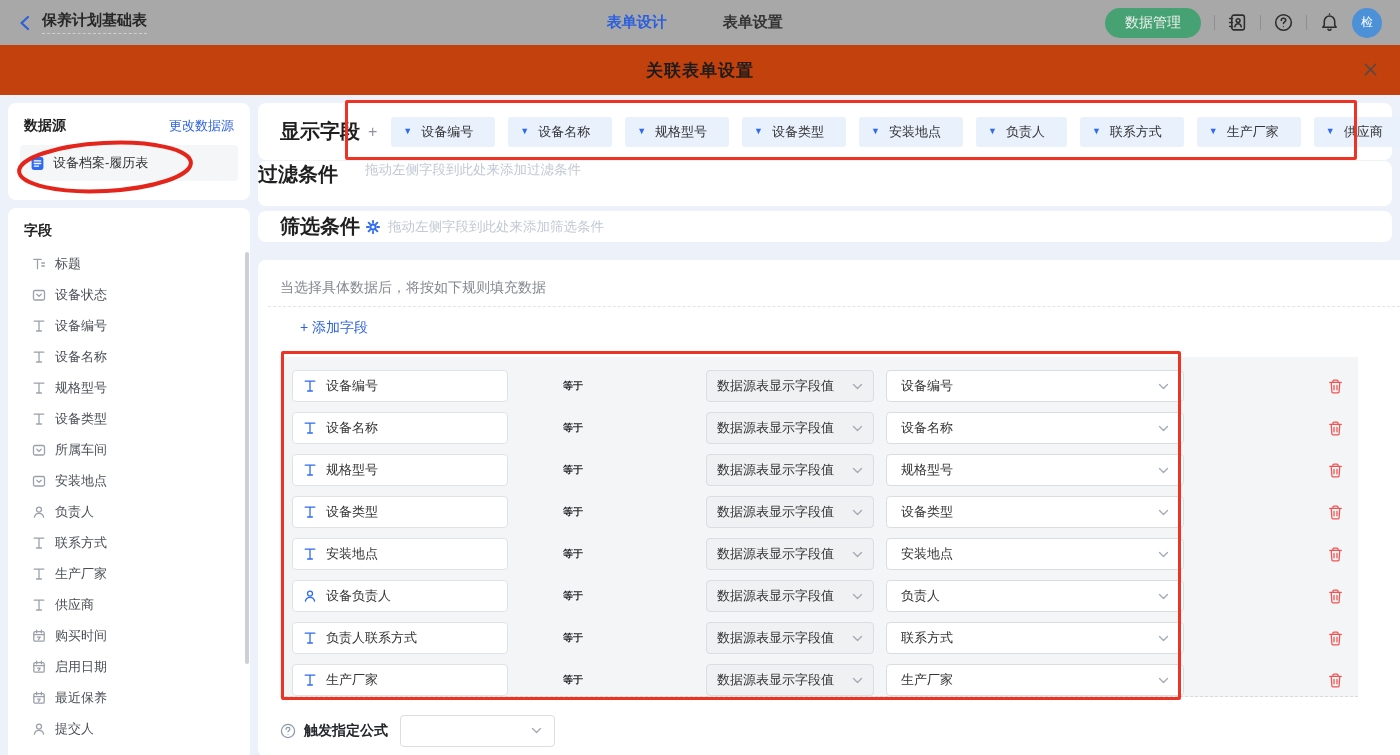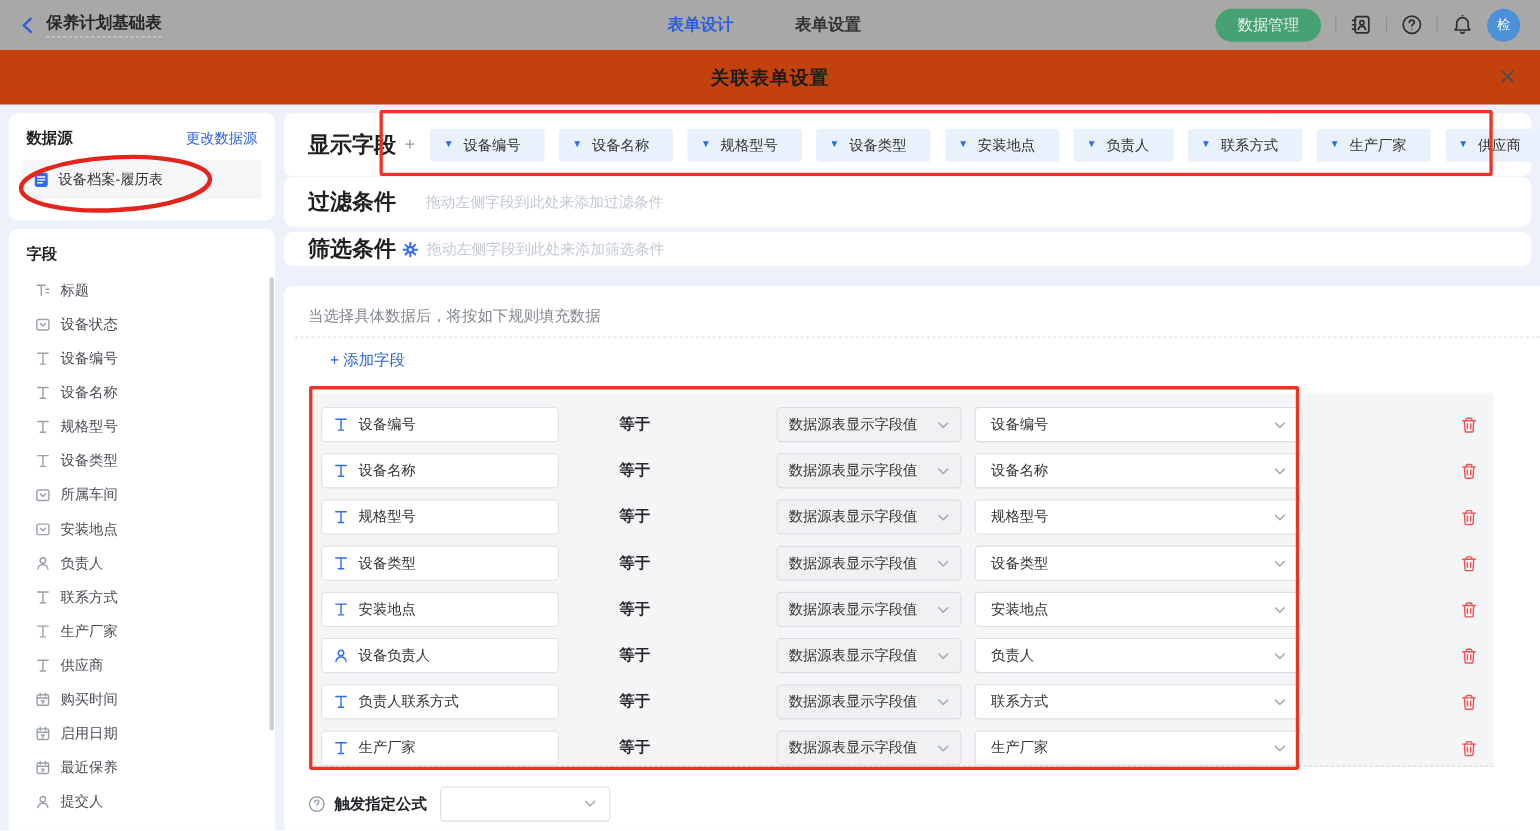--- a/index.html
+++ b/index.html
@@ -57,41 +57,41 @@
   #p-display { left:258px; top:103px; width:1134px; height:57px;
     display:flex; align-items:center; padding-left:22px; }
   .plus { color:#8f959e; font-size:16px; margin-left:8px; cursor:pointer; }
   .chips { display:flex; gap:13px; margin-left:14px; }
   .chip { height:30px; background:#e9f1fd; border-radius:3px; display:flex;
     align-items:center; gap:9px; padding:0 22px 0 12px; font-size:13px; color:#333;
     cursor:pointer; white-space:nowrap; }
   .chip .caret { color:#2e6bf2; font-size:9px; line-height:1; }
 
   #p-filter { left:258px; top:161px; width:1134px; height:45px;
-    display:flex; align-items:center; padding-left:22px; }
+    display:flex; align-items:flex-start; }
   .ph { font-size:13.5px; color:#c2c9d4; }
   #p-filter .ph { margin-left:27px; }
   #p-sift { left:258px; top:211px; width:1134px; height:31px;
     display:flex; align-items:center; padding-left:22px; }
   .gear { display:flex; margin-left:6px; }
   #p-sift .ph { margin-left:8px; }
 
   #p-main { left:258px; top:260px; width:1302px; height:497px; }
   .hint { padding:19px 0 0 22px; font-size:14px; color:#83888f; }
   .dash { margin:9px 10px 0; border-bottom:1px dashed #e2e4e8; }
   .add-link { margin:12px 0 0 42px; font-size:14px; color:#2e62e0;
     display:inline-block; cursor:pointer; }
   .rules { position:absolute; left:22px; top:97px; width:1078px; height:340px;
     background:#f4f5f6; border-bottom:1px dashed #d8dadd; padding:13px 0 0 12px; }
   .rule-row { display:flex; align-items:center; height:32px; margin-bottom:10px; }
   .rr-field { width:216px; height:32px; background:#fff; border:1px solid #dfe2e6;
     border-radius:4px; display:flex; align-items:center; gap:9px; padding:0 10px;
     font-size:13px; color:#333; cursor:pointer; }
   .rr-field .f-ic { color:#2e6bf2; }
-  .rr-op { margin-left:55px; width:32px; font-size:14px; font-weight:700; color:#26282c; }
+  .rr-op { margin-left:55px; width:32px; font-size:10px; font-weight:700; color:#26282c; }
   .rr-dd { height:32px; border:1px solid #dadde1; border-radius:4px; display:flex;
     align-items:center; justify-content:space-between; font-size:13px; color:#333;
     padding:0 10px; cursor:pointer; }
   .rr-dd1 { margin-left:111px; width:168px; background:#eff1f3; }
   .rr-dd2 { margin-left:12px; width:298px; background:#fff; padding:0 14px; }
   .rr-trash { margin-left:auto; margin-right:14px; display:flex; cursor:pointer; }
   .m-scroll { position:absolute; right:25px; top:100px; width:7px; height:342px;
     background:#c3c6cb; border-radius:3px; cursor:pointer; }
 
   .footer { position:absolute; left:0; top:452px; width:100%; height:45px;

